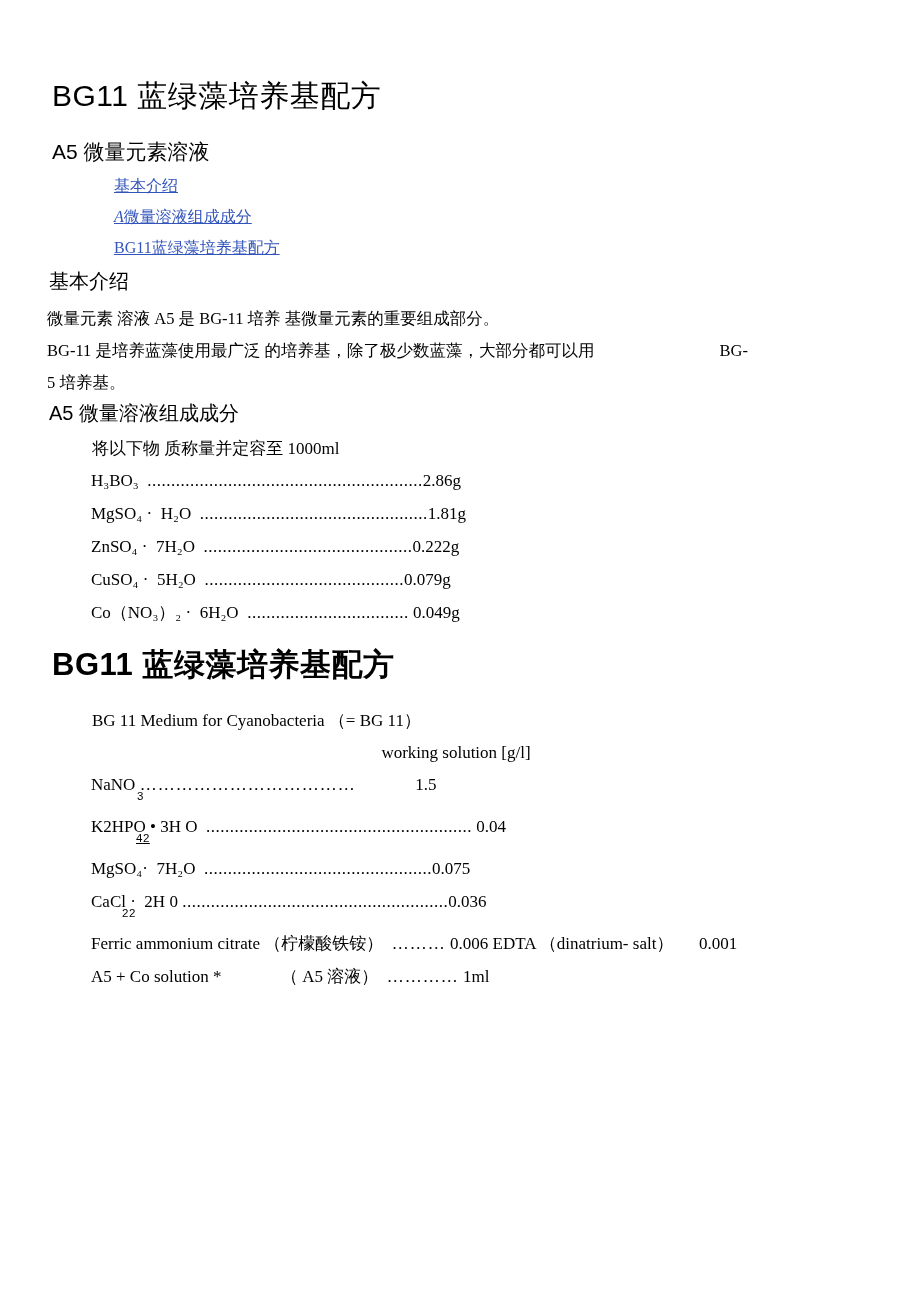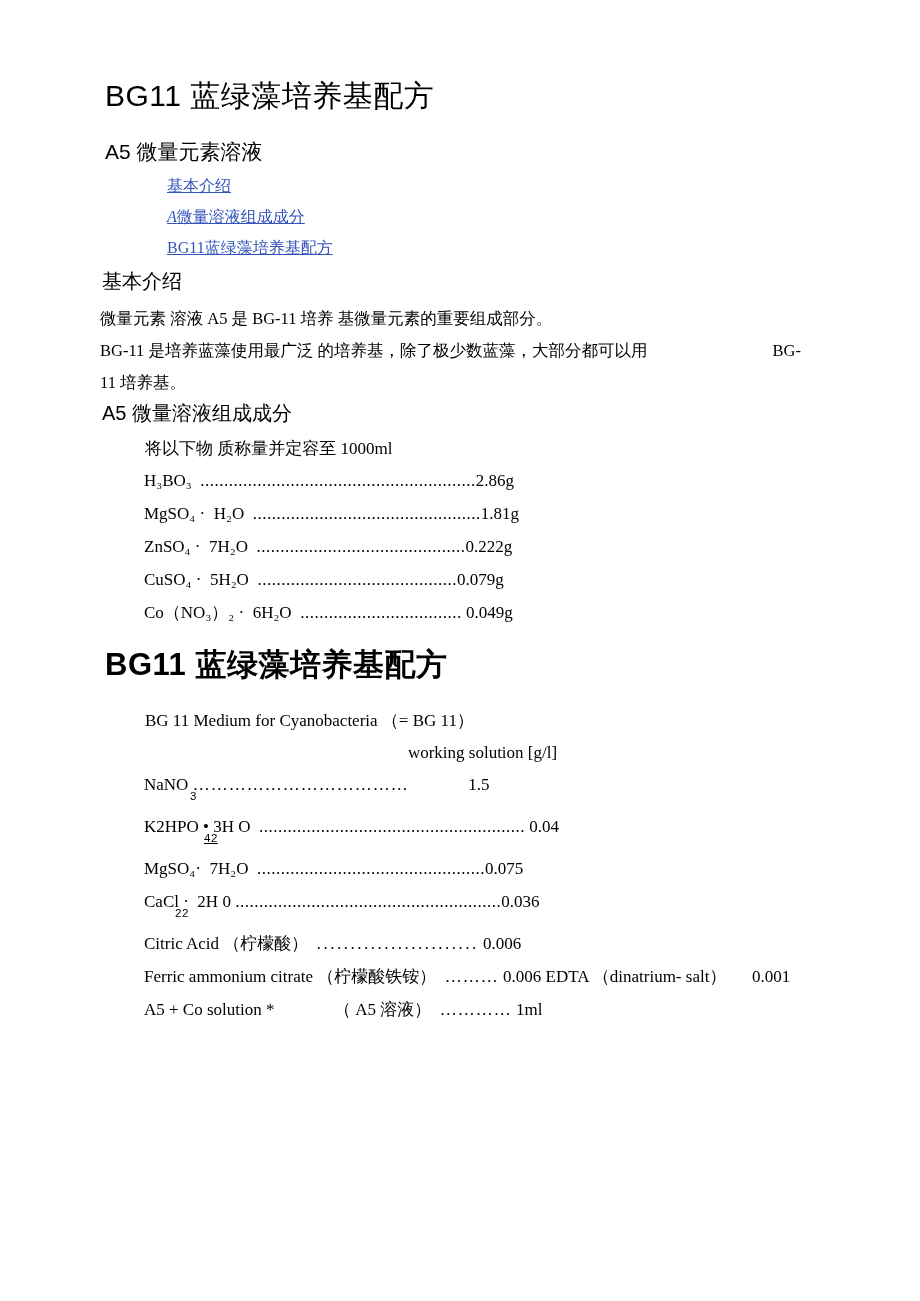--- a/index.html
+++ b/index.html
@@ -3,21 +3,21 @@
 <meta charset="utf-8">
 <style>
   :root { --link: #3355bb; --text: #000000; --bg: #ffffff; }
   * { box-sizing: border-box; }
   html, body { margin: 0; padding: 0; }
   body {
     width: 920px; min-height: 1301px;
     background: var(--bg); color: var(--text);
     font-family: "Liberation Serif", "DejaVu Serif", serif;
   }
-  .page { padding: 78px 100px 140px 100px; }
+  .page { padding: 78px 100px 140px 47px; }
 
   .doc-title {
     font-family: "Liberation Sans", "DejaVu Sans", sans-serif;
     font-size: 30px; line-height: 36px; font-weight: 400;
     margin: 0 0 0 5px; letter-spacing: 0.5px;
   }
   .doc-title.bold { font-weight: 700; font-size: 31px; margin-top: 24px; }
 
   .h2 {
     font-family: "Liberation Sans", "DejaVu Sans", sans-serif;
@@ -86,42 +86,41 @@
         <span>BG11蓝绿藻培养基配方</span>
       </a>
   </nav>
 
   <h3 class="h3">基本介绍</h3>
 
   <p class="body first"><span class="indent">微量元素 溶液 A5 是 BG-11 培养 基微量元素的重要组成部分。</span></p>
 
   <p class="body"><span class="indent">BG-11 是培养蓝藻使用最广泛 的培养基，除了极少数蓝藻，大部分都可以用</span><span class="gap-inline"></span><span>BG-</span></p>
 
-  <p class="body">11 培养基。</p>
+  <p class="body">5 培养基。</p>
 
   <h3 class="h3 comp">A5 微量溶液组成成分</h3>
 
   <p class="instruction">将以下物 质称量并定容至  1000ml</p>
 
   <div class="ing-list" id="a5-list">
       <div class="ing-row"><span class="formula">H₃BO₃  </span><span class="leader dense">..........................................................</span><span class="value">2.86g</span></div>
       <div class="ing-row"><span class="formula">MgSO₄ ·  H₂O  </span><span class="leader dense">................................................</span><span class="value">1.81g</span></div>
       <div class="ing-row"><span class="formula">ZnSO₄ ·  7H₂O  </span><span class="leader dense">............................................</span><span class="value">0.222g</span></div>
       <div class="ing-row"><span class="formula">CuSO₄ ·  5H₂O  </span><span class="leader dense">..........................................</span><span class="value">0.079g</span></div>
       <div class="ing-row"><span class="formula">Co（NO₃）₂ ·  6H₂O  </span><span class="leader dense">..................................</span><span class="value"> 0.049g</span></div>
     </div>
 
   <h1 class="doc-title bold">BG11 蓝绿藻培养基配方</h1>
 
   <p class="medium-line">BG 11 Medium for Cyanobacteria （= BG 11）</p>
   <p class="medium-line">working solution [g/l]</p>
 
   <div class="ing-list bg11-list" id="bg11-list">
       <div class="ing-row has-subs"><span class="formula">NaNO </span><span class="leader cjk">………………………………</span><span class="value">              1.5</span><span class="subline" style="left: 46px;">3</span></div>
-      <div class="ing-row has-subs"><span class="formula">K2HPO • 3H O  </span><span class="leader dense">........................................................</span><span class="value"> 0.04</span><span class="subline" style="left: 60px; text-decoration: underline;">42</span></div>
+      <div class="ing-row has-subs"><span class="formula">K2HPO • 3H O  </span><span class="leader dense">........................................................</span><span class="value"> 0.04</span><span class="subline" style="left: 45px; text-decoration: underline;">42</span></div>
       <div class="ing-row"><span class="formula">MgSO₄·  7H₂O  </span><span class="leader dense">................................................</span><span class="value">0.075</span></div>
       <div class="ing-row has-subs"><span class="formula">CaCl ·  2H 0 </span><span class="leader dense">........................................................</span><span class="value">0.036</span><span class="subline" style="left: 31px;">22</span></div>
-      <div class="ing-row"><span class="formula">Citric Acid （柠檬酸）  </span><span class="leader spaced">........................</span><span class="value"> 0.006</span></div>
       <div class="ing-row"><span class="formula">Ferric ammonium citrate （柠檬酸铁铵）  </span><span class="leader cjk">………</span><span class="value"> 0.006 EDTA （dinatrium- salt）      0.001</span></div>
       <div class="ing-row"><span class="formula">A5 + Co solution *              （ A5 溶液）  </span><span class="leader cjk">…………</span><span class="value"> 1ml</span></div>
     </div>
 
 </div>
 
 </body></html>

